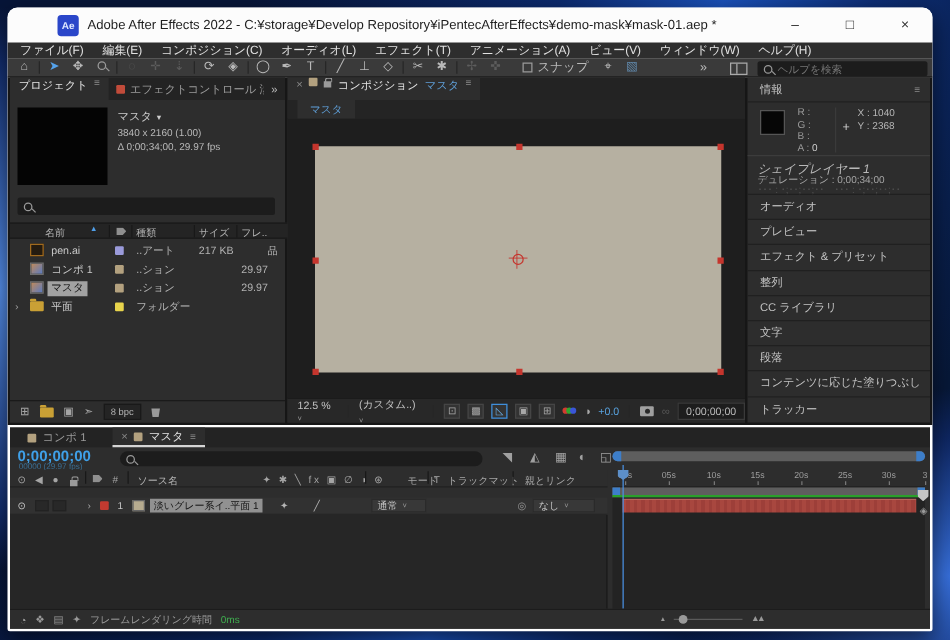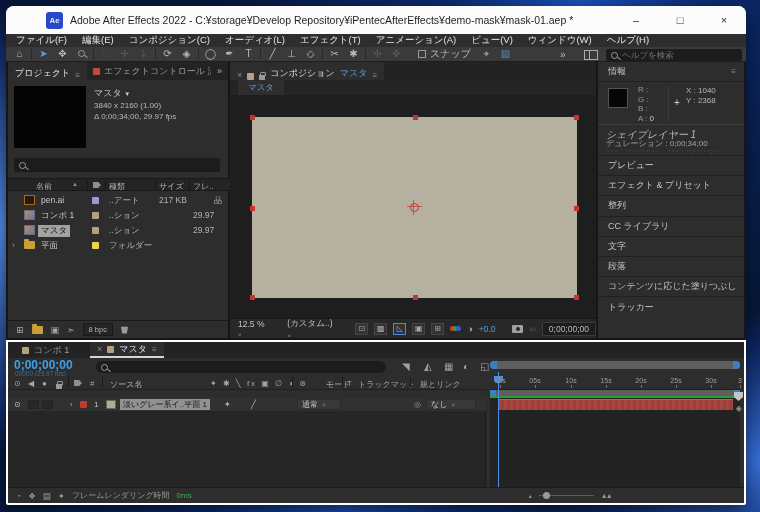--- a/index.html
+++ b/index.html
@@ -37,21 +37,21 @@
   .ws-icon{display:inline-block;width:14px;height:10px;border:1px solid #aaa;position:relative;}
   .ws-icon::after{content:"";position:absolute;left:4px;top:0;width:1px;height:8px;background:#aaa;}
   .searchbox{display:flex;align-items:center;gap:4px;background:#1c1c1c;border-radius:2px;height:12px;padding:0 5px;}
   .searchbox input{background:transparent;border:0;outline:none;color:#bdbdbd;font-size:8.5px;width:110px;
     font-family:"Liberation Sans","DejaVu Sans",sans-serif;}
   
   .main{position:absolute;left:0;top:56px;right:0;height:278px;background:#161616;}
   .pgroup{position:absolute;top:0;height:276px;background:#2d2d2d;}
   .tabbar{position:absolute;left:0;top:0;right:0;height:18px;background:#232323;display:flex;align-items:center;
     font-size:9px;color:#9a9a9a;white-space:nowrap;overflow:hidden;}
-  .tab-active{background:#2d2d2d;color:#e3e3e3;height:18px;display:flex;align-items:flex-end;padding:0 7px;gap:5px;}
+  .tab-active{background:#2d2d2d;color:#e3e3e3;height:18px;display:flex;align-items:flex-start;padding:0 7px;gap:5px;}
   .hamb{color:#8b8b8b;font-size:8px;}
   .chip{display:inline-block;width:7px;height:7px;border-radius:1px;}
   .padlock{display:inline-block;width:6px;height:5px;background:#9a9a9a;position:relative;margin-top:3px;}
   .padlock::before{content:"";position:absolute;left:1px;top:-3px;width:4px;height:3px;border:1px solid #9a9a9a;
     border-bottom:0;border-radius:2px 2px 0 0;}
   .tagshape{display:inline-block;width:8px;height:6px;background:#8f8f8f;
     clip-path:polygon(0 0,65% 0,100% 50%,65% 100%,0 100%);}
   .folder{display:inline-block;width:11px;height:8px;background:#c9a035;border-radius:1px;position:relative;}
   .folder::before{content:"";position:absolute;left:0;top:-2px;width:5px;height:2px;background:#c9a035;border-radius:1px 1px 0 0;}
   .trash{display:inline-block;width:7px;height:8px;background:#9a9a9a;clip-path:polygon(0 15%,100% 15%,85% 100%,15% 100%);position:relative;}
@@ -354,20 +354,21 @@
           <div><span>X :</span>
             <span>1040</span></div>
           <div><span>Y :</span>
             <span>2368</span></div>
         </div>
         <div style="position:absolute;left:0;top:42px;width:146px;height:1px;background:#3c3c3c;"></div>
         <div style="position:absolute;left:8px;top:46px;color:#b8b8b8;font-size:10px;white-space:nowrap;font-style:italic;">シェイプレイヤー 1</div>
         <div style="position:absolute;left:8px;top:56px;color:#a5a5a5;white-space:nowrap;">デュレーション : 0;00;34;00</div>
         <div style="position:absolute;left:8px;top:65px;opacity:.3;white-space:nowrap;">･･･ : ･;･･;･･;･･　･･･ : ･;･･;･･;･･</div>
       </div>
+      <div class="side-row">オーディオ</div>
       <div class="side-row">プレビュー</div>
       <div class="side-row">エフェクト &amp; プリセット</div>
       <div class="side-row">整列</div>
       <div class="side-row">CC ライブラリ</div>
       <div class="side-row">文字</div>
       <div class="side-row">段落</div>
       <div class="side-row">コンテンツに応じた塗りつぶし</div>
       <div class="side-row" style="border-bottom:0;">トラッカー</div>
     </div>
   </div>

